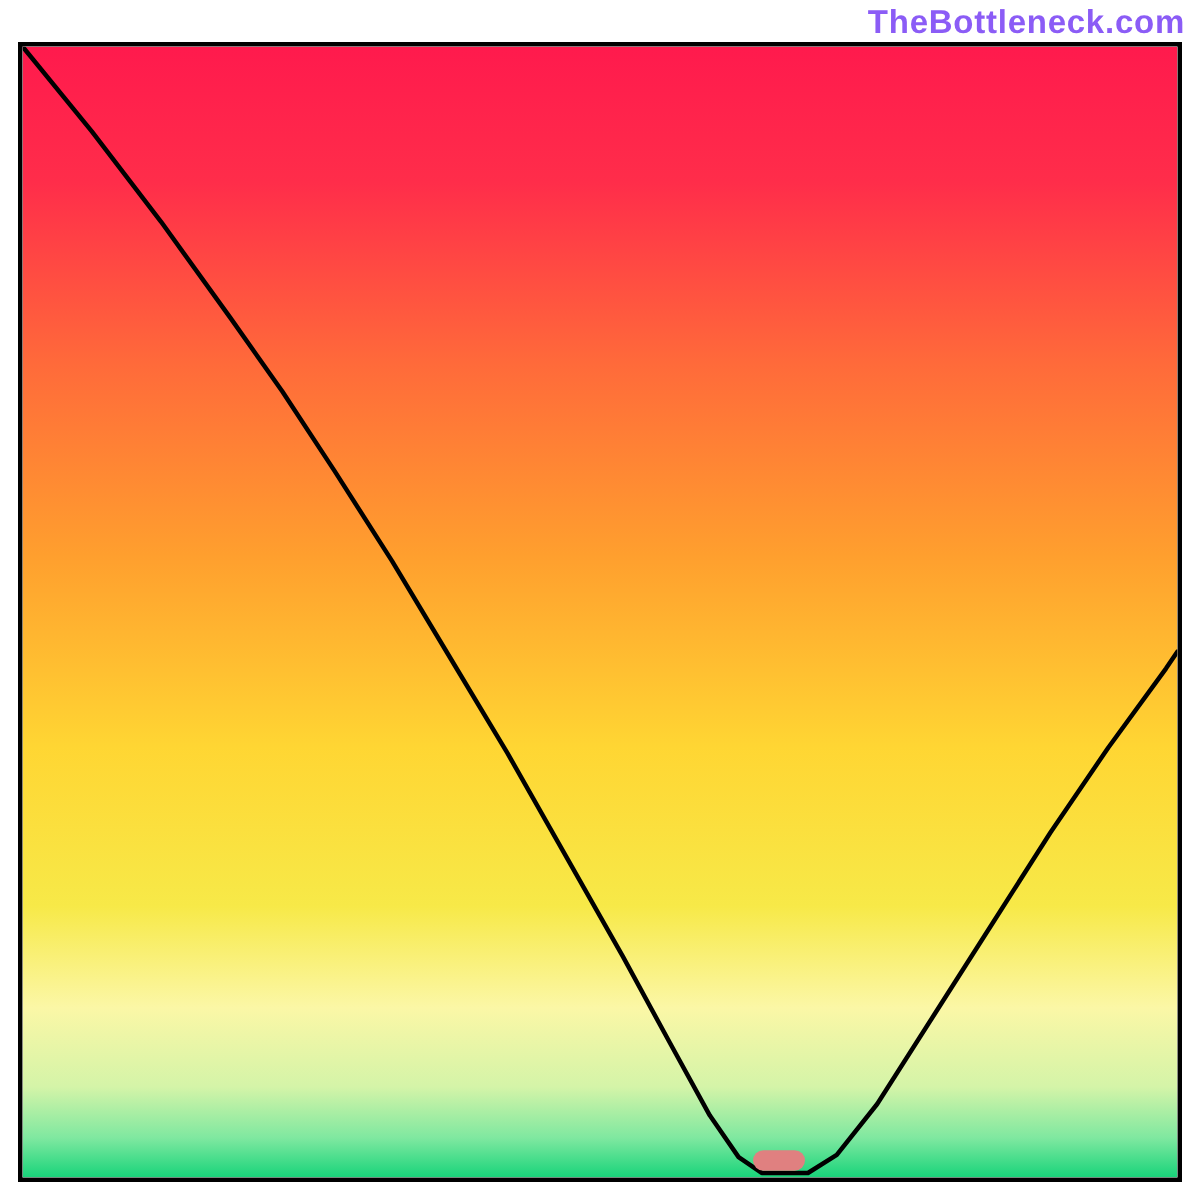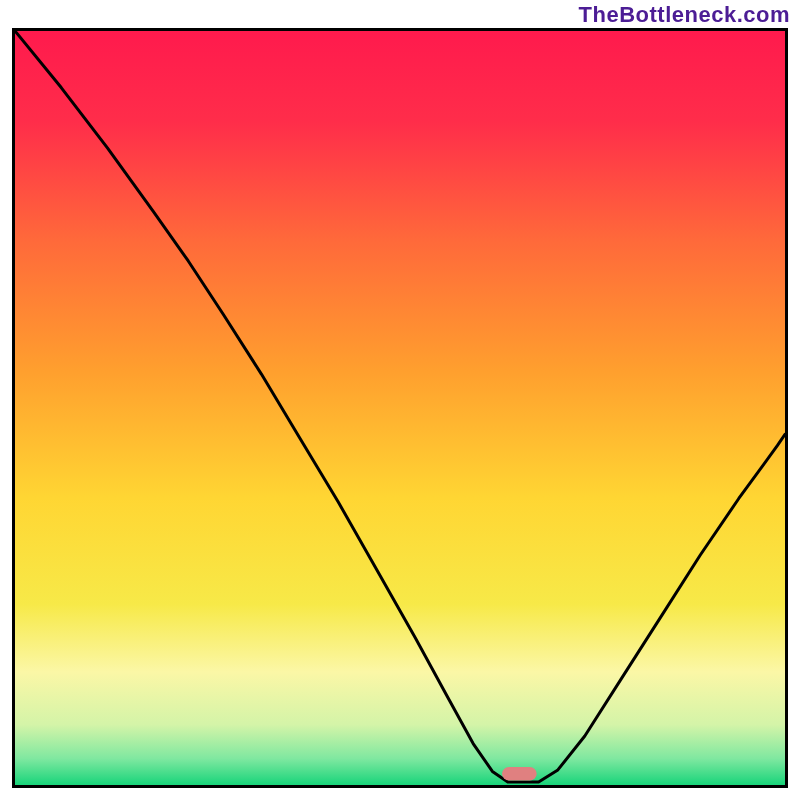--- a/index.html
+++ b/index.html
@@ -16,21 +16,21 @@
     width: 800px;
     height: 800px;
     box-sizing: border-box;
   }
   .watermark {
     position: absolute;
     top: 2px;
     right: 10px;
     font-size: 22px;
     font-weight: 600;
-    color: #4c1d95;
+    color: #8b5cf6;
     letter-spacing: 0.5px;
   }
   .plot {
     position: absolute;
     left: 12px;
     top: 28px;
     width: 776px;
     height: 760px;
     border: 3px solid #000;
     box-sizing: border-box;

